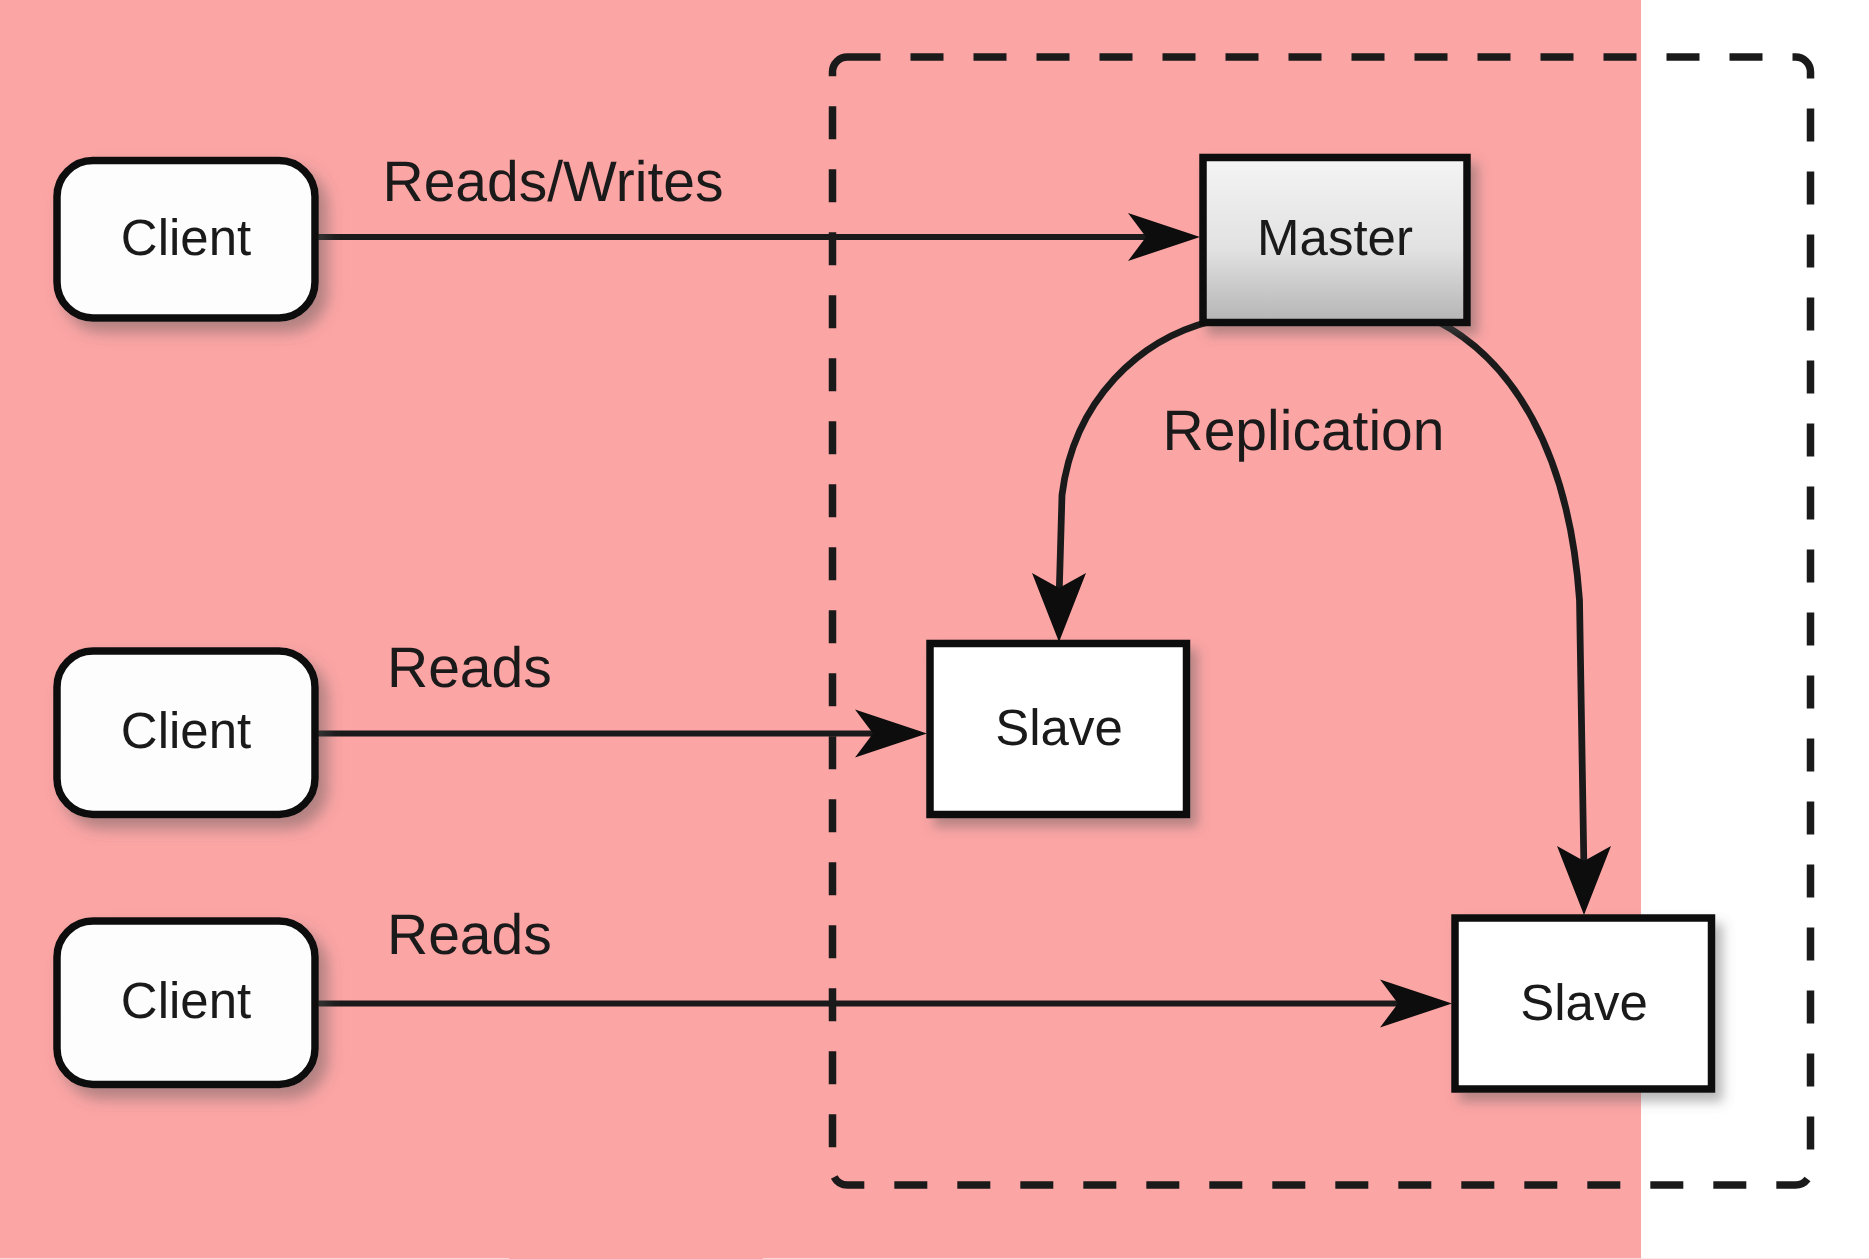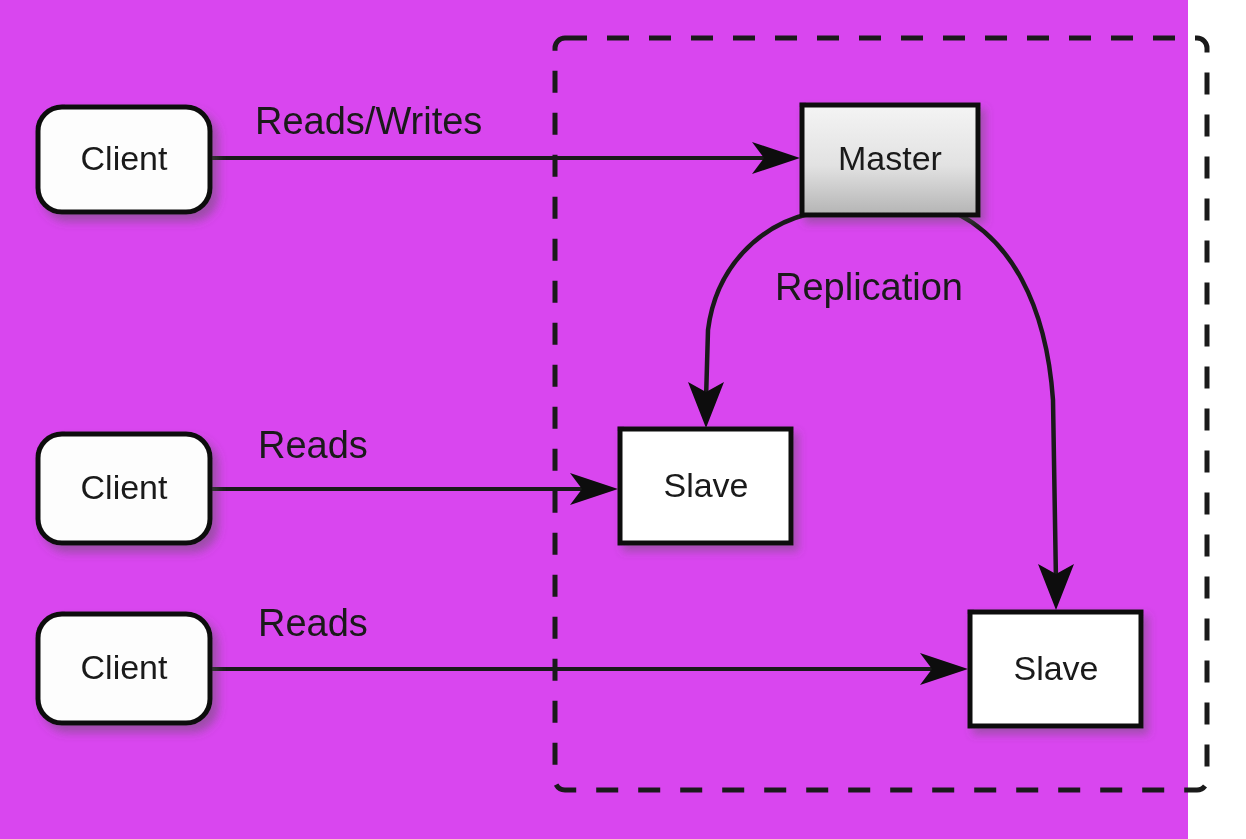--- a/index.html
+++ b/index.html
@@ -9,23 +9,23 @@
     background: #ffffff;
   }
   body {
     width: 1246px;
     height: 839px;
     font-family: "Liberation Sans", sans-serif;
     overflow: hidden;
   }
   #diagram-root {
     position: relative;
-    width: 1188px;
+    width: 1094px;
     height: 839px;
-    background: #d946ef;
+    background: #fca5a5;
   }
   #diagram-svg {
     position: absolute;
     left: 0;
     top: 0;
     width: 1246px;
     height: 839px;
   }
   
   .node-label {

